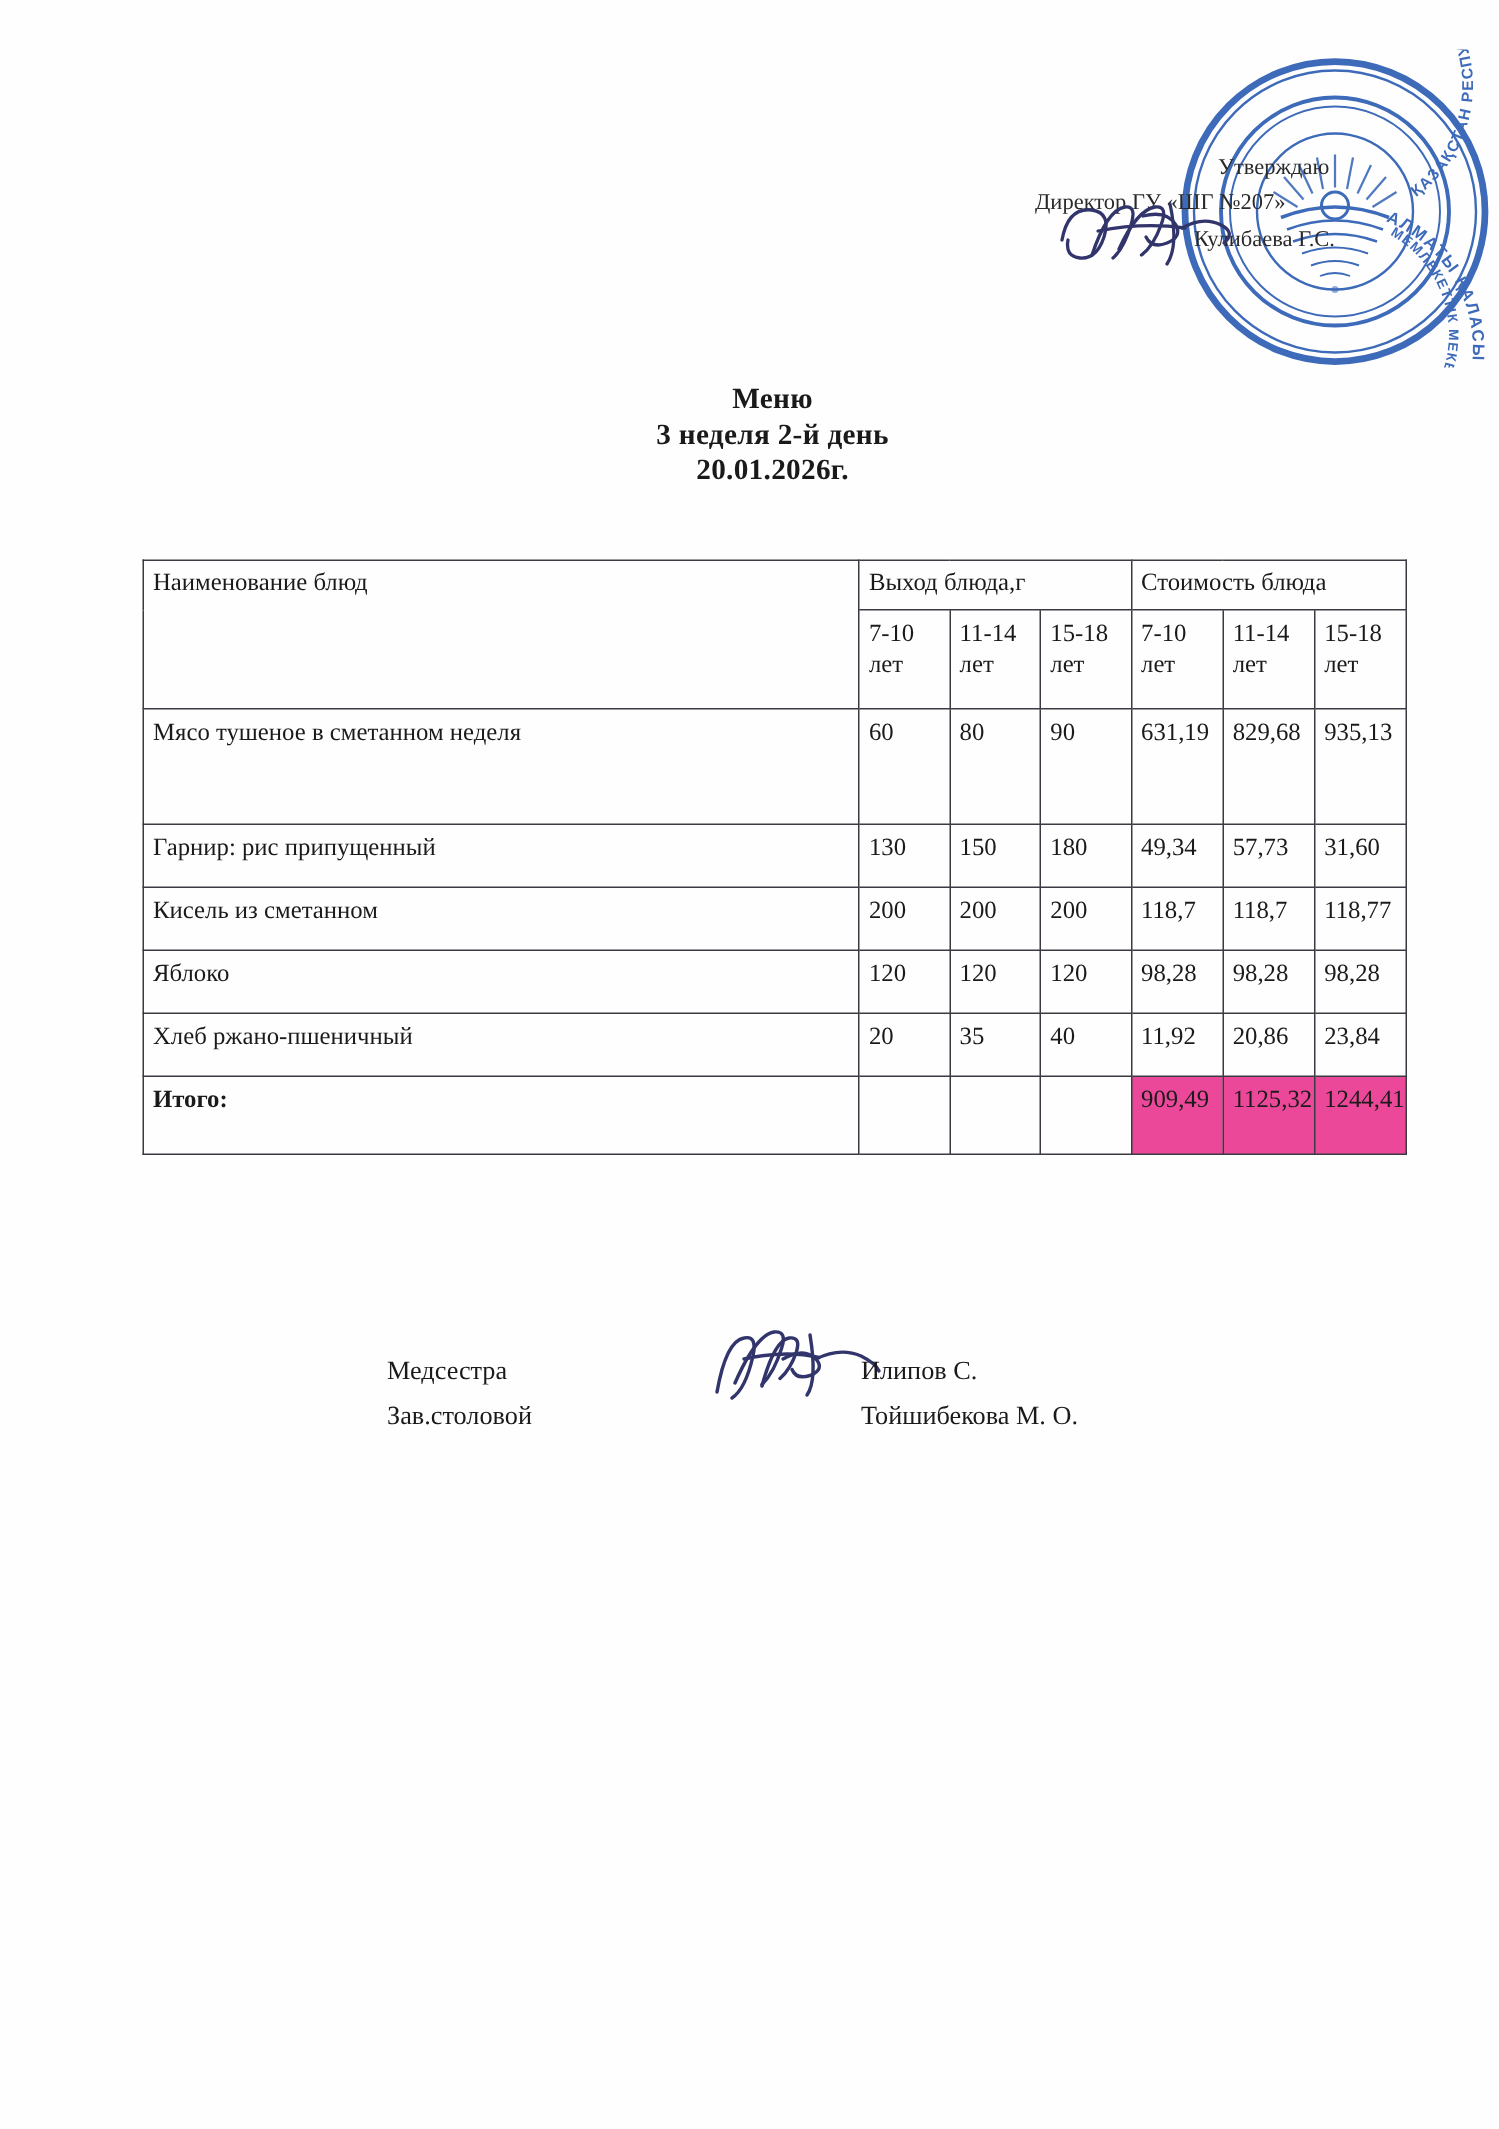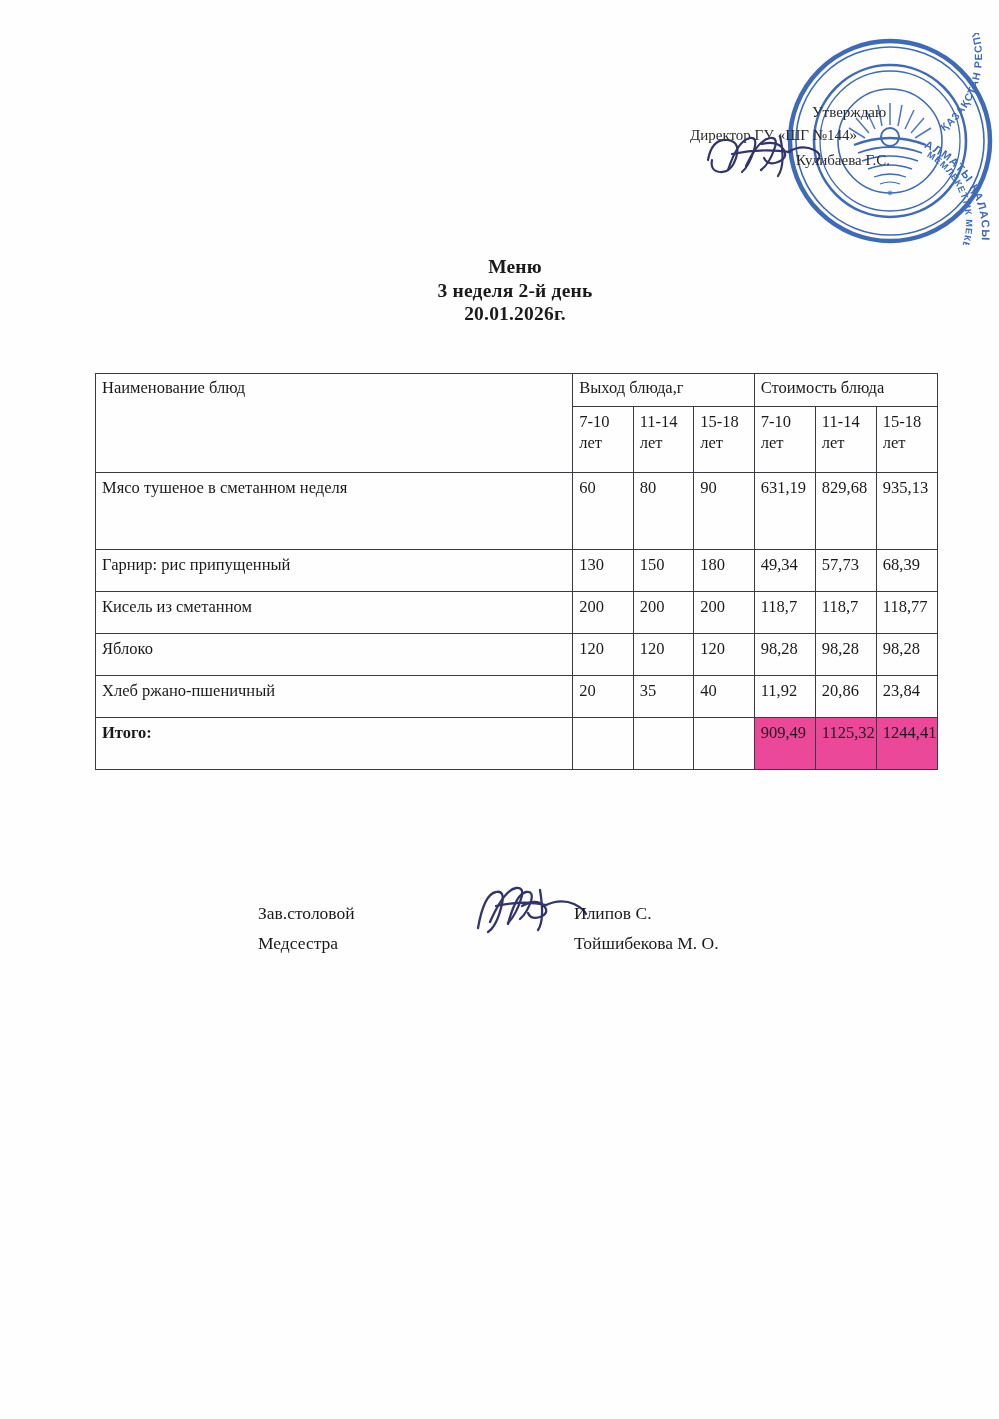--- a/index.html
+++ b/index.html
@@ -207,21 +207,21 @@
         <path d="M 94 151 q 10 -4 20 0" stroke-width="1.2"></path>
       </g>
       <g fill="#2f5fb4" opacity="0.55">
         <circle cx="104" cy="160" r="2.4"></circle>
       </g>
     </svg>
   </div>
 
   <div id="approval-block">
     <span class="ap-line ap-approve">Утверждаю</span>
-    <span class="ap-line ap-director">Директор ГУ «ШГ №144»</span>
+    <span class="ap-line ap-director">Директор ГУ «ШГ №207»</span>
     <span class="ap-line ap-name">Кулибаева Г.С.</span>
   </div>
 
   <div id="director-signature">
     <svg viewBox="0 0 190 62" xmlns="http://www.w3.org/2000/svg">
       <g fill="none" stroke="#32356b" stroke-width="2.2" stroke-linecap="round">
         <path d="M 6 34 q 4 -22 20 -20 q 13 2 8 18 q -5 15 -16 14 q -10 -1 -8 -12"></path>
         <path d="M 26 44 q 10 -30 22 -32 q 8 -1 4 12 q -5 16 -12 22"></path>
         <path d="M 44 40 q 12 -26 24 -28 q 9 -1 4 12 q -5 14 -13 20"></path>
         <path d="M 60 18 q 16 -4 22 6 q 4 8 -6 12 q -10 4 -14 -4"></path>
@@ -265,21 +265,21 @@
           <td>829,68</td>
           <td>935,13</td>
         </tr>
         <tr class="r-norm">
           <td>Гарнир: рис припущенный</td>
           <td>130</td>
           <td>150</td>
           <td>180</td>
           <td>49,34</td>
           <td>57,73</td>
-          <td>68,39</td>
+          <td>31,60</td>
         </tr>
         <tr class="r-norm">
           <td>Кисель из сметанном</td>
           <td>200</td>
           <td>200</td>
           <td>200</td>
           <td>118,7</td>
           <td>118,7</td>
           <td>118,77</td>
         </tr>
@@ -309,22 +309,22 @@
           <td class="shaded">909,49</td>
           <td class="shaded">1125,32</td>
           <td class="shaded">1244,41</td>
         </tr>
       </tbody>
     </table>
   </div>
 
   <div id="footer-block">
     <div id="roles">
+      <div>Медсестра</div>
       <div>Зав.столовой</div>
-      <div>Медсестра</div>
     </div>
 
     <div id="staff-signature">
       <svg viewBox="0 0 120 66" xmlns="http://www.w3.org/2000/svg">
         <g fill="none" stroke="#32356b" stroke-width="2.3" stroke-linecap="round">
           <path d="M 8 52 q 6 -34 18 -36 q 9 -2 6 12 q -5 22 -14 28"></path>
           <path d="M 20 46 q 14 -32 26 -34 q 9 -1 5 11 q -5 16 -13 24"></path>
           <path d="M 38 48 q 8 -30 18 -32 q 8 -1 5 9 q -4 12 -11 18"></path>
           <path d="M 52 30 q 14 -8 22 0 q 6 7 -4 11 q -9 3 -12 -4"></path>
           <path d="M 70 14 q 5 30 -2 40"></path>

